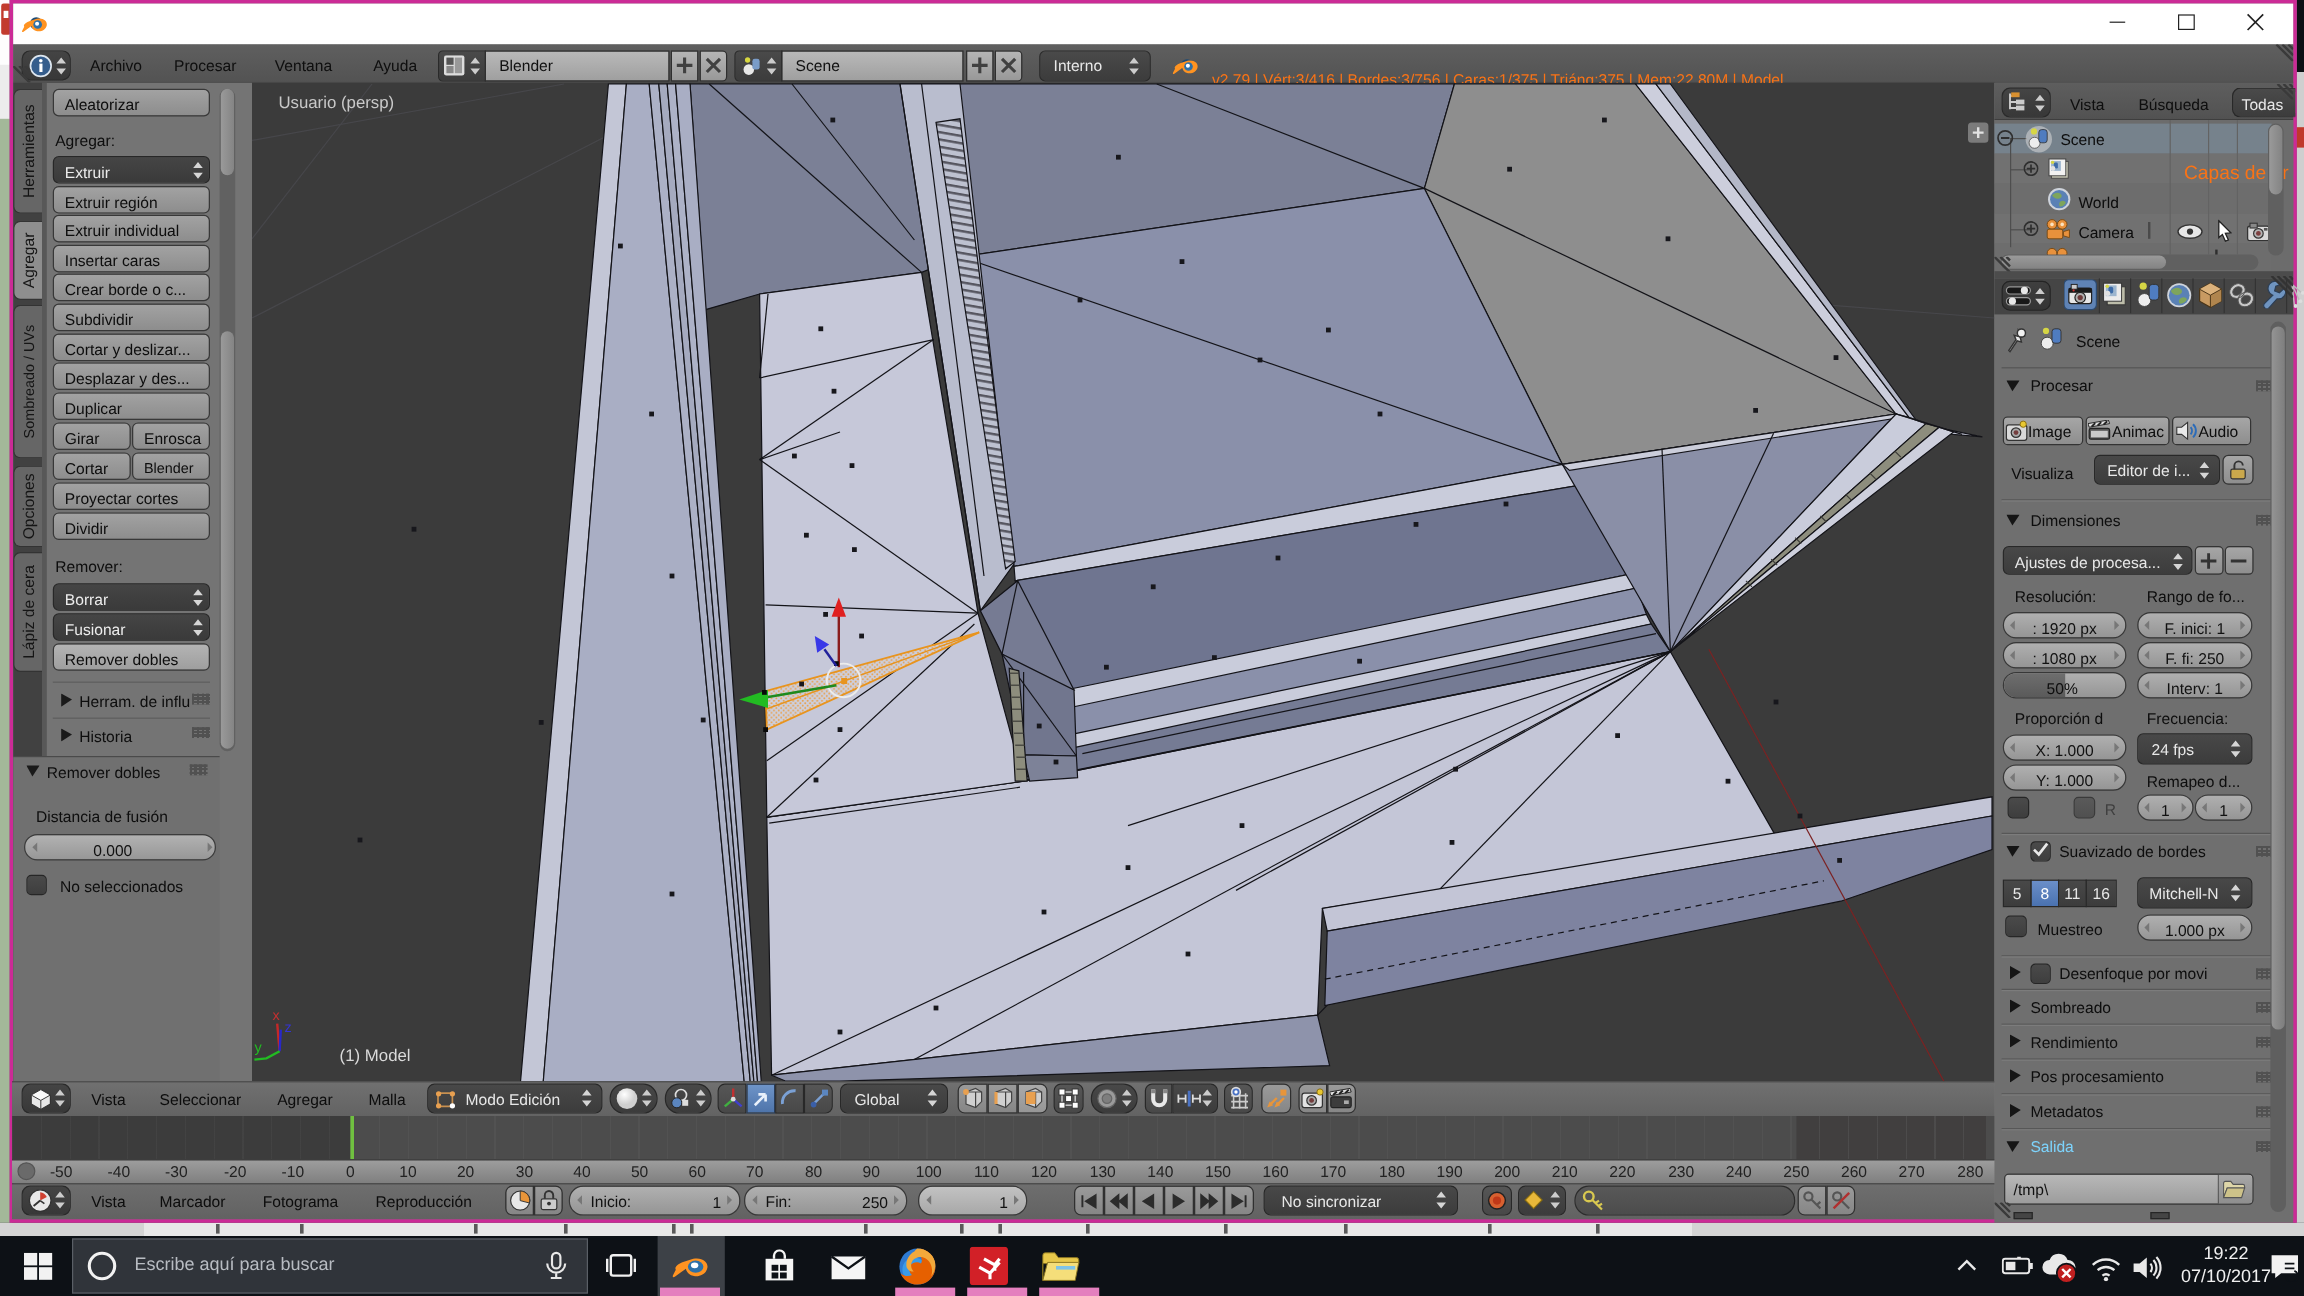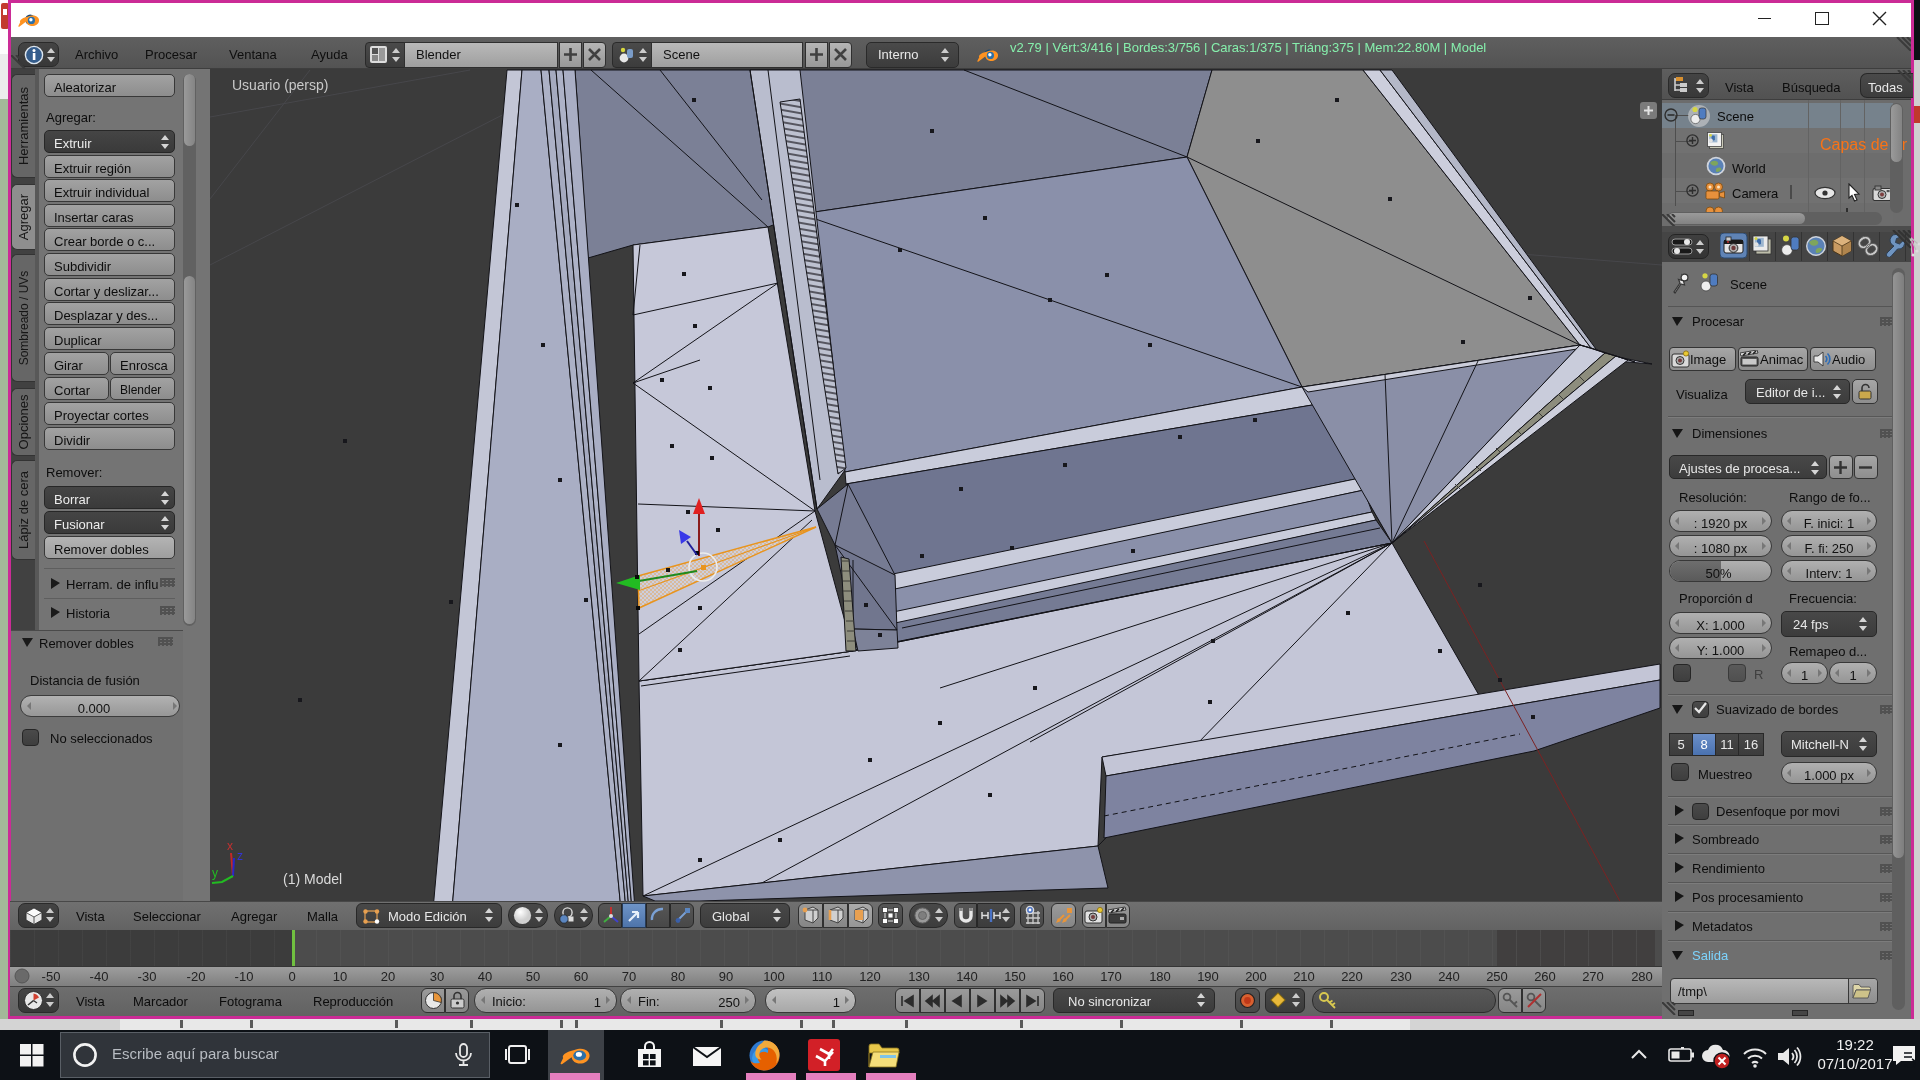--- a/index.html
+++ b/index.html
@@ -102,21 +102,21 @@
 <svg class="ab" style="left:940px;top:47px" width="10" height="16">
     <path d="M5 1 L9 6 L1 6 Z M5 15 L9 10 L1 10 Z" fill="#ccc"></path>
   </svg>
 <svg class="ab" style="left:977px;top:44px" width="22" height="22" viewBox="0 0 22 22">
     <circle cx="12.2" cy="10.6" r="5.2" fill="#1b4974"></circle>
     <circle cx="11.6" cy="10.2" r="2.5" fill="#fff"></circle>
     <path d="M2.2 13.2 C1 11.4 4.2 9.2 7 8.4 L12.6 6.7 C18 5.6 21.6 8.8 21 12 C20.4 15.6 16.6 17.6 13 17 C10 16.5 8.6 14.6 8.2 12.6 L1.6 17.4 C0.6 18 0 17.4 0.6 16.4 Z" fill="#ff9321"></path>
     <circle cx="13.4" cy="11.4" r="3.6" fill="#2d70a8"></circle>
     <circle cx="12.9" cy="10.8" r="1.7" fill="#fff"></circle>
   </svg>
-<div class="txt" style="left:1010px;top:41px;font-size:13px;color:#86efac;">v2.79 | Vért:3/416 | Bordes:3/756 | Caras:1/375 | Triáng:375 | Mem:22.80M | Model</div>
+<div class="txt" style="left:1010px;top:60px;font-size:13px;color:#f97316;">v2.79 | Vért:3/416 | Bordes:3/756 | Caras:1/375 | Triáng:375 | Mem:22.80M | Model</div>
 <svg class="ab" style="left:1893px;top:37px" width="18" height="14">
     <path d="M4 0 L18 14 M9 0 L18 9 M14 0 L18 4" stroke="#3a3a3a" stroke-width="2"></path>
   </svg>
 <svg class="ab" style="left:11px;top:55px" width="16" height="14">
     <path d="M0 0 L14 14 M5 0 L14 9 M10 0 L14 4" stroke="#3a3a3a" stroke-width="2"></path>
   </svg>
 <div class="ab" style="left:11px;top:69px;width:199px;height:832px;background:#747474"></div>
 <div class="ab" style="left:11px;top:69px;width:24px;height:832px;background:#414141"></div>
 <div class="ab" style="left:35px;top:69px;width:4px;height:832px;background:#585858"></div>
 <div class="ab" style="left:11px;top:74px;width:24px;height:104px;background:#666666;border:1px solid #333;border-right:none;border-radius:6px 0 0 6px"></div>

